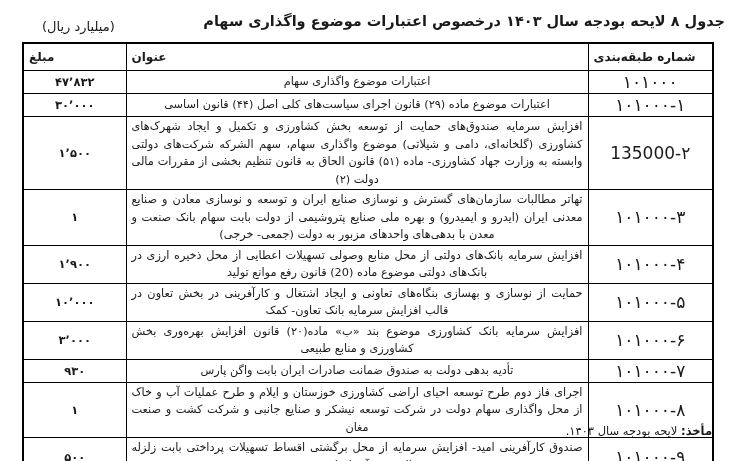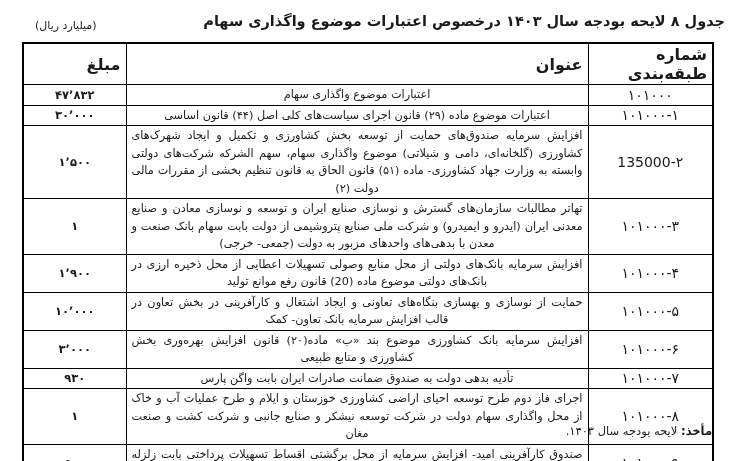--- a/index.html
+++ b/index.html
@@ -11,23 +11,23 @@
   body{
     width:735px;height:461px;
     background:var(--bg);
     color:var(--text);
     font-family:"DejaVu Sans", sans-serif;
     position:relative;
     overflow:hidden;
   }
   .unit-note{
     position:absolute;
-    top:19px;left:35px;
+    top:19px;left:42px;
     direction:rtl;
-    font-size:11px;
+    font-size:13px;
   }
   .page-title{
     position:absolute;
     top:13px;left:0;right:10px;
     text-align:right;
     direction:rtl;
     font-size:14.5px;
     font-weight:bold;
   }
   .table-wrap{
@@ -46,28 +46,28 @@
   table.budget th, table.budget td{
     border:1px solid var(--border);
     padding:1px 5px;
     vertical-align:middle;
     overflow:hidden;
   }
   col.c-class{width:125px;}
   col.c-title{width:462px;}
   col.c-amount{width:103px;}
   th{
-    font-size:16px;
+    font-size:12px;
     font-weight:bold;
     height:24px;
-    text-align:right;
+    text-align:left;
   }
   td.cell-class{
     text-align:center;
-    font-size:14px;
+    font-size:17px;
     letter-spacing:1px;
   }
   td.cell-title{
     font-size:11.3px;
     line-height:1.55;
     text-align:justify;
     text-align-last:center;
   }
   td.cell-amount{
     text-align:center;
@@ -114,21 +114,21 @@
           <td class="cell-title">اعتبارات موضوع ماده (۲۹) قانون اجرای سیاست‌های کلی اصل (۴۴) قانون اساسی</td>
           <td class="cell-amount"><span dir="ltr">۳۰٬۰۰۰</span></td>
         </tr>
         <tr>
           <td class="cell-class"><span dir="ltr">135000-۲</span></td>
           <td class="cell-title">افزایش سرمایه صندوق‌های حمایت از توسعه بخش کشاورزی و تکمیل و ایجاد شهرک‌های کشاورزی (گلخانه‌ای، دامی و شیلاتی) موضوع واگذاری سهام، سهم الشرکه شرکت‌های دولتی وابسته به وزارت جهاد کشاورزی- ماده (۵۱) قانون الحاق به قانون تنظیم بخشی از مقررات مالی دولت (۲)</td>
           <td class="cell-amount"><span dir="ltr">۱٬۵۰۰</span></td>
         </tr>
         <tr>
           <td class="cell-class"><span dir="ltr">۱۰۱۰۰۰-۳</span></td>
-          <td class="cell-title">تهاتر مطالبات سازمان‌های گسترش و نوسازی صنایع ایران و توسعه و نوسازی معادن و صنایع معدنی ایران (ایدرو و ایمیدرو) و شرکت ملی صنایع پتروشیمی از دولت بابت سهام بانک صنعت و معدن با بدهی‌های واحدهای مزبور به دولت (جمعی- خرجی)</td>
+          <td class="cell-title">تهاتر مطالبات سازمان‌های گسترش و نوسازی صنایع ایران و توسعه و نوسازی معادن و صنایع معدنی ایران (ایدرو و ایمیدرو) و بهره ملی صنایع پتروشیمی از دولت بابت سهام بانک صنعت و معدن با بدهی‌های واحدهای مزبور به دولت (جمعی- خرجی)</td>
           <td class="cell-amount"><span dir="ltr">۱</span></td>
         </tr>
         <tr>
           <td class="cell-class"><span dir="ltr">۱۰۱۰۰۰-۴</span></td>
           <td class="cell-title">افزایش سرمایه بانک‌های دولتی از محل منابع وصولی تسهیلات اعطایی از محل ذخیره ارزی در بانک‌های دولتی موضوع ماده (20) قانون رفع موانع تولید</td>
           <td class="cell-amount"><span dir="ltr">۱٬۹۰۰</span></td>
         </tr>
         <tr>
           <td class="cell-class"><span dir="ltr">۱۰۱۰۰۰-۵</span></td>
           <td class="cell-title">حمایت از نوسازی و بهسازی بنگاه‌های تعاونی و ایجاد اشتغال و کارآفرینی در بخش تعاون در قالب افزایش سرمایه بانک تعاون- کمک</td>

